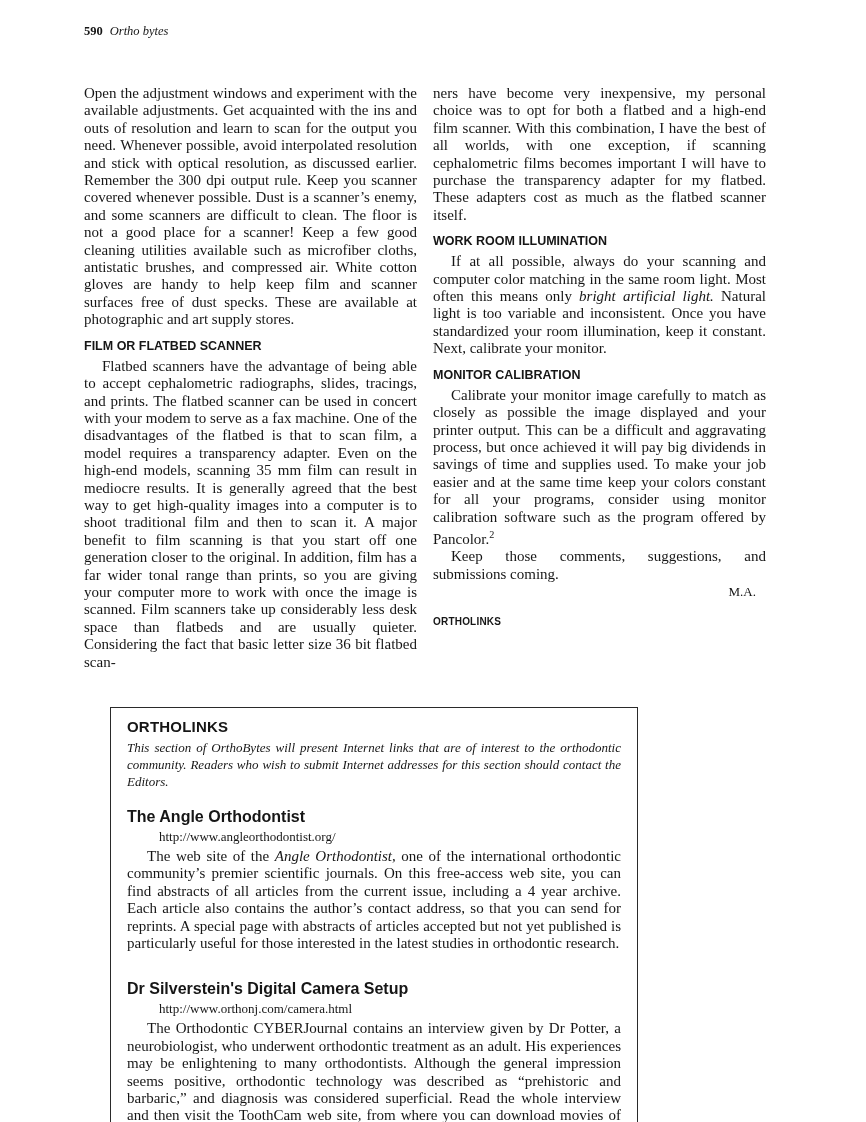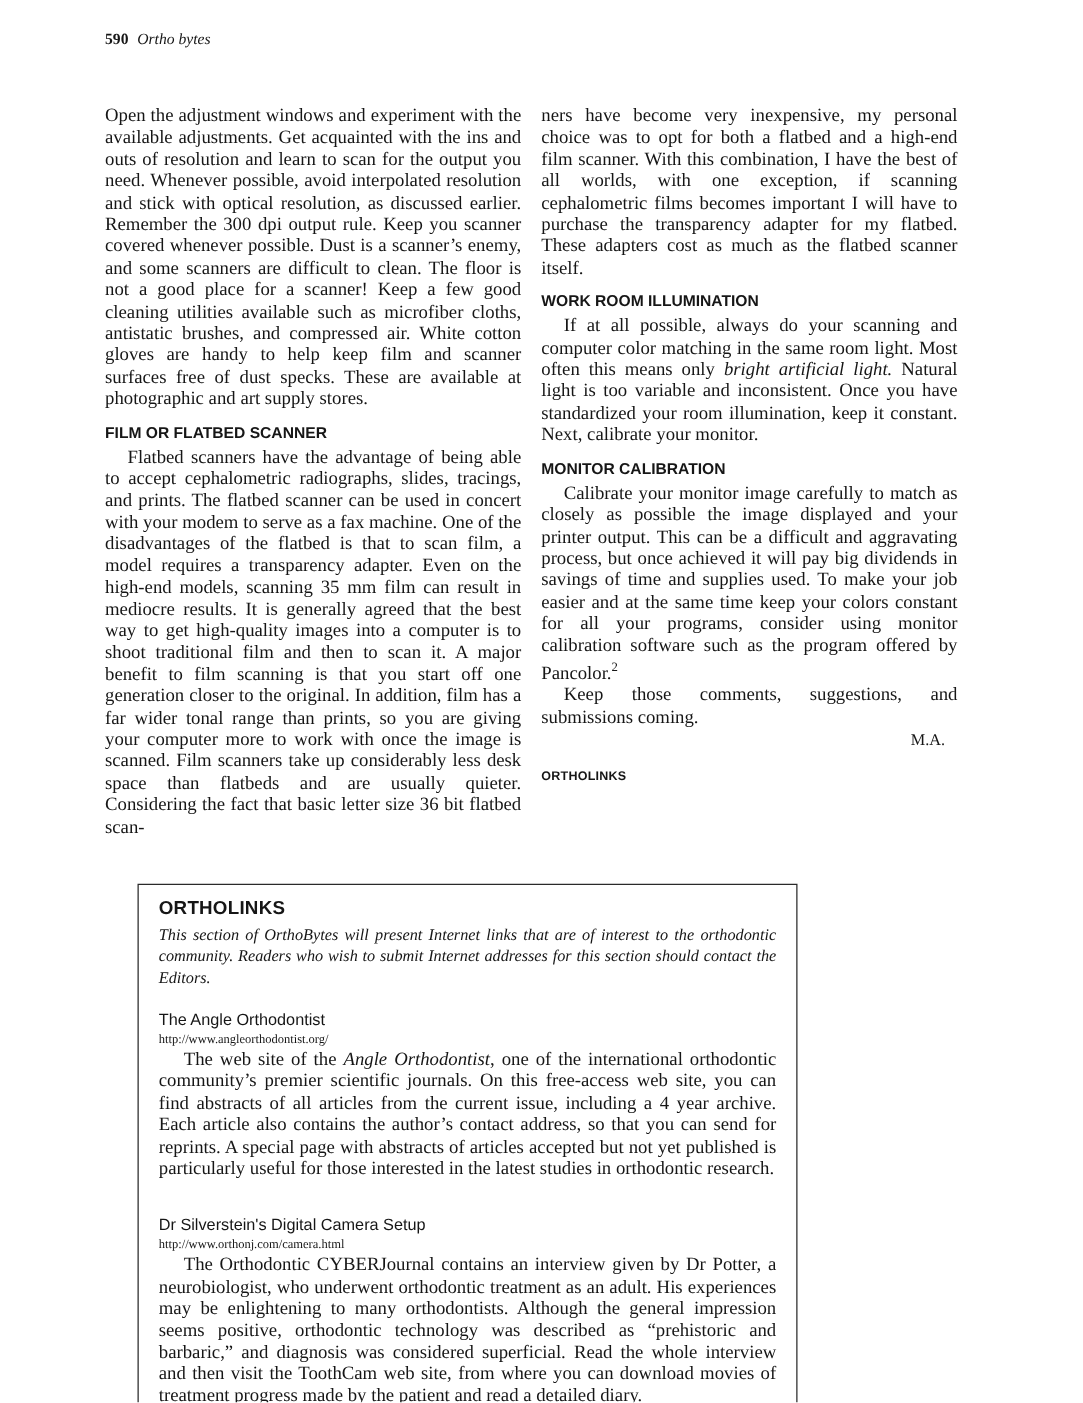--- a/index.html
+++ b/index.html
@@ -85,27 +85,28 @@
   .intro {
     font-style: italic;
     font-size: 13px;
     line-height: 17px;
     text-align: justify;
   }
   .link-entry { margin-top: 18px; }
   .link-entry + .link-entry { margin-top: 28px; }
   .entry-title {
     font-family: "Liberation Sans", sans-serif;
-    font-size: 13px;
-    font-weight: normal;
+    font-size: 16px;
+    font-weight: bold;
     margin-bottom: 3px;
   }
   .entry-url {
-    font-size: 10px;
+    font-size: 13px;
     margin-bottom: 3px;
+    margin-left: 32px;
   }
   .entry-desc { text-indent: 20px; }
   sup { font-size: 0.68em; }
 </style>
 </head>
 <body>
 
 <div class="page">
 
   <header class="page-header">

